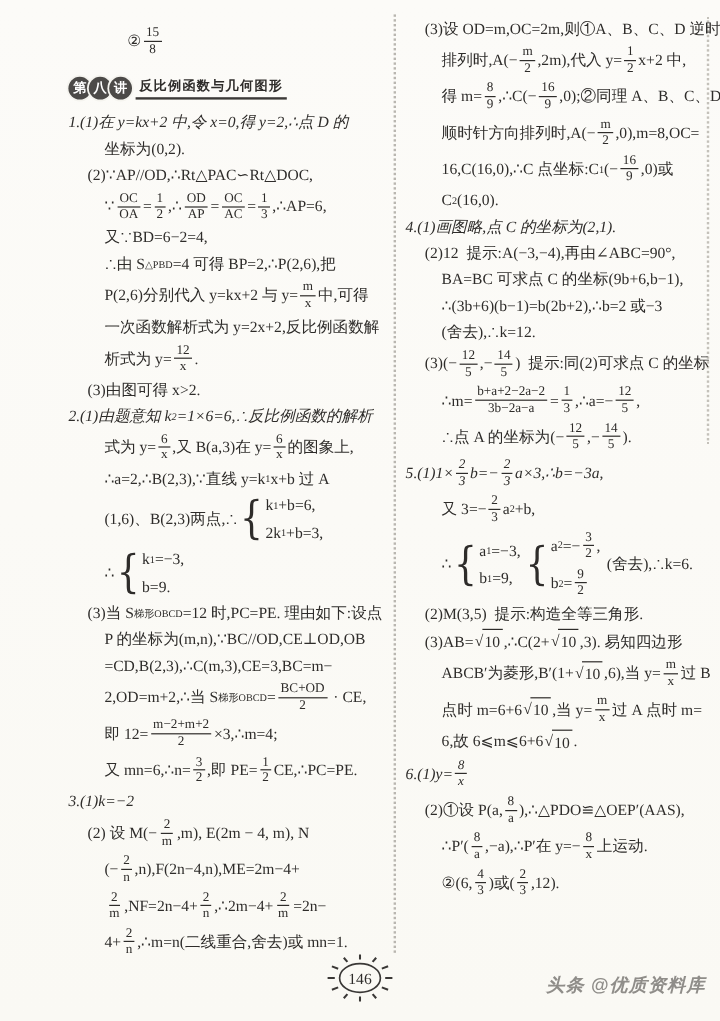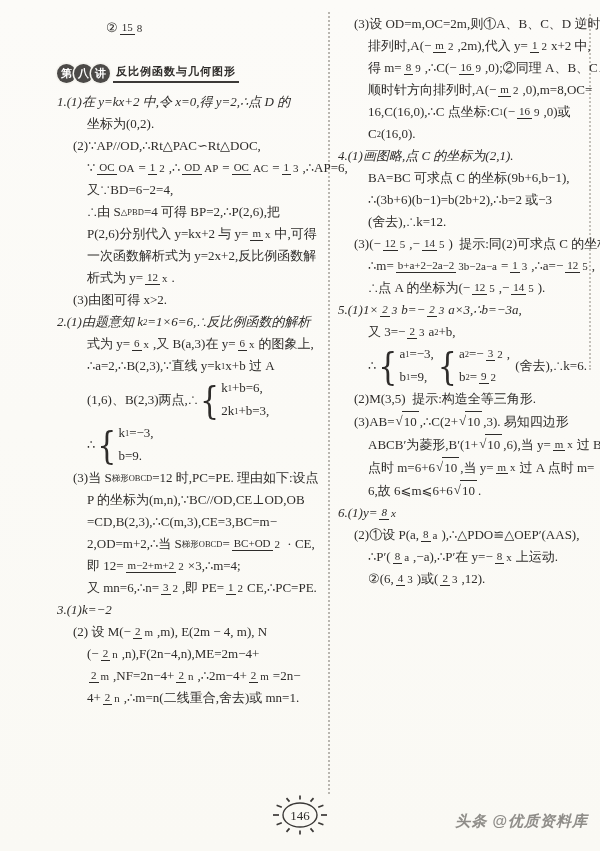--- a/index.html
+++ b/index.html
@@ -9,21 +9,21 @@
   .col{position:absolute;font-size:13px;line-height:20px;}
   #col-left{left:57px;top:92px;width:272px;}
   #col-right{left:338px;top:14px;width:256px;}
   .line{display:flex;align-items:center;flex-wrap:nowrap;margin-bottom:2px;min-height:20px;white-space:pre;}
   .in0{padding-left:0;font-style:italic;}
   .in1{padding-left:16px;}
   .in2{padding-left:30px;}
   .tx{white-space:pre;}
   sub{font-size:8.5px;line-height:1;}
   sup{font-size:8.5px;line-height:1;}
-  .frac{display:inline-flex;flex-direction:row;align-items:center;vertical-align:middle;
+  .frac{display:inline-flex;flex-direction:column;align-items:center;vertical-align:middle;
     line-height:1.15;font-size:11px;margin:1px 2px;text-align:center;}
   .fnum{border-bottom:1px solid #2e2c2a;padding:0 2px;}
   .fden{padding:0 2px;}
   .sqrt{display:inline-flex;align-items:flex-start;margin:0 1px;}
   .rsign{margin-right:-1px;}
   .rad{border-top:1px solid #2e2c2a;padding:0 2px;}
   .cases{display:inline-flex;align-items:center;margin:0 2px;}
   .brace{font-size:30px;font-weight:400;line-height:0.9;margin-right:2px;transform:scaleY(1.25);
     font-family:"DejaVu Serif",serif;}
   .crows{display:inline-flex;flex-direction:column;gap:3px;}
@@ -99,20 +99,21 @@
       <div class="line in2"><span class="tx">4+</span><span class="frac"><span class="fnum">2</span><span class="fden">n</span></span><span class="tx">,∴m=n(二线重合,舍去)或 mn=1.</span></div>
     </div>
   <div id="col-right" class="col">
       <div class="line in1"><span class="tx">(3)设 OD=m,OC=2m,则①A、B、C、D 逆时针</span></div>
       <div class="line in2"><span class="tx">排列时,A(−</span><span class="frac"><span class="fnum">m</span><span class="fden">2</span></span><span class="tx">,2m),代入 y=</span><span class="frac"><span class="fnum">1</span><span class="fden">2</span></span><span class="tx">x+2 中,</span></div>
       <div class="line in2"><span class="tx">得 m=</span><span class="frac"><span class="fnum">8</span><span class="fden">9</span></span><span class="tx">,∴C(−</span><span class="frac"><span class="fnum">16</span><span class="fden">9</span></span><span class="tx">,0);②同理 A、B、C、D</span></div>
       <div class="line in2"><span class="tx">顺时针方向排列时,A(−</span><span class="frac"><span class="fnum">m</span><span class="fden">2</span></span><span class="tx">,0),m=8,OC=</span></div>
       <div class="line in2"><span class="tx">16,C(16,0),∴C 点坐标:C</span><sub>1</sub><span class="tx">(−</span><span class="frac"><span class="fnum">16</span><span class="fden">9</span></span><span class="tx">,0)或</span></div>
       <div class="line in2"><span class="tx">C</span><sub>2</sub><span class="tx">(16,0).</span></div>
       <div class="line in0"><span class="tx">4.(1)画图略,点 C 的坐标为(2,1).</span></div>
+      <div class="line in1"><span class="tx">(2)12  提示:A(−3,−4),再由∠ABC=90°,</span></div>
       <div class="line in2"><span class="tx">BA=BC 可求点 C 的坐标(9b+6,b−1),</span></div>
       <div class="line in2"><span class="tx">∴(3b+6)(b−1)=b(2b+2),∴b=2 或−3</span></div>
       <div class="line in2"><span class="tx">(舍去),∴k=12.</span></div>
       <div class="line in1"><span class="tx">(3)(−</span><span class="frac"><span class="fnum">12</span><span class="fden">5</span></span><span class="tx">,−</span><span class="frac"><span class="fnum">14</span><span class="fden">5</span></span><span class="tx">)  提示:同(2)可求点 C 的坐标</span></div>
       <div class="line in2"><span class="tx">∴m=</span><span class="frac"><span class="fnum">b+a+2−2a−2</span><span class="fden">3b−2a−a</span></span><span class="tx">=</span><span class="frac"><span class="fnum">1</span><span class="fden">3</span></span><span class="tx">,∴a=−</span><span class="frac"><span class="fnum">12</span><span class="fden">5</span></span><span class="tx">,</span></div>
       <div class="line in2"><span class="tx">∴点 A 的坐标为(−</span><span class="frac"><span class="fnum">12</span><span class="fden">5</span></span><span class="tx">,−</span><span class="frac"><span class="fnum">14</span><span class="fden">5</span></span><span class="tx">).</span></div>
       <div class="line in0"><span class="tx">5.(1)1×</span><span class="frac"><span class="fnum">2</span><span class="fden">3</span></span><span class="tx">b=−</span><span class="frac"><span class="fnum">2</span><span class="fden">3</span></span><span class="tx">a×3,∴b=−3a,</span></div>
       <div class="line in2"><span class="tx">又 3=−</span><span class="frac"><span class="fnum">2</span><span class="fden">3</span></span><span class="tx">a</span><sup>2</sup><span class="tx">+b,</span></div>
       <div class="line in2"><span class="tx">∴</span><span class="cases"><span class="brace">{</span><span class="crows"><span class="crow"><span class="tx">a</span><sub>1</sub><span class="tx">=−3,</span></span><span class="crow"><span class="tx">b</span><sub>1</sub><span class="tx">=9,</span></span></span></span><span class="cases"><span class="brace">{</span><span class="crows"><span class="crow"><span class="tx">a</span><sub>2</sub><span class="tx">=−</span><span class="frac"><span class="fnum">3</span><span class="fden">2</span></span><span class="tx">,</span></span><span class="crow"><span class="tx">b</span><sub>2</sub><span class="tx">=</span><span class="frac"><span class="fnum">9</span><span class="fden">2</span></span></span></span></span><span class="tx"> (舍去),∴k=6.</span></div>
       <div class="line in1"><span class="tx">(2)M(3,5)  提示:构造全等三角形.</span></div>

